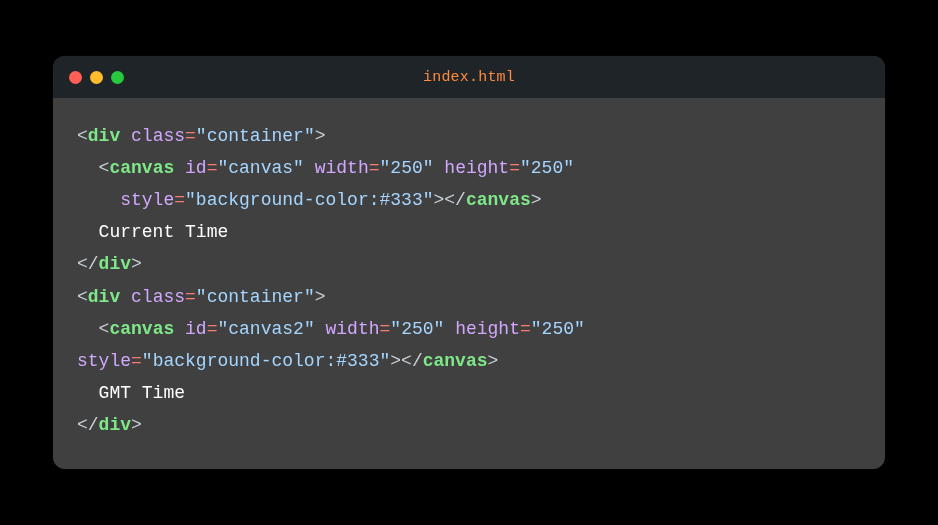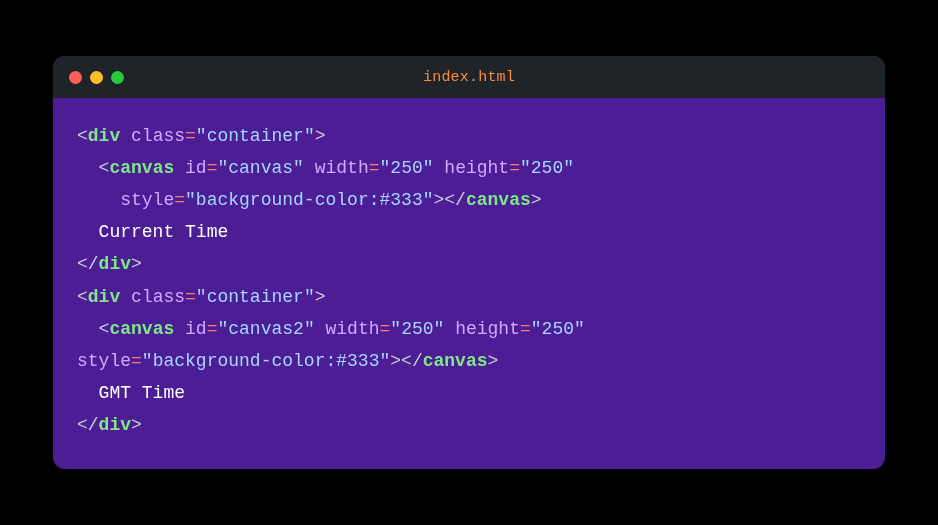--- a/index.html
+++ b/index.html
@@ -7,21 +7,21 @@
     width: 938px;
     height: 525px;
     background: #000;
     display: flex;
     align-items: center;
     justify-content: center;
     font-family: "SF Mono", Monaco, Menlo, Consolas, "Courier New", monospace;
   }
   .window {
     width: 832px;
-    background: #4c1d95;
+    background: #404040;
     border-radius: 12px;
     overflow: hidden;
     box-shadow: 0 18px 40px rgba(0,0,0,0.55), 0 0 0 1px rgba(255,255,255,0.02);
   }
   .titlebar {
     height: 42px;
     background: #1f2428;
     display: flex;
     align-items: center;
     position: relative;

